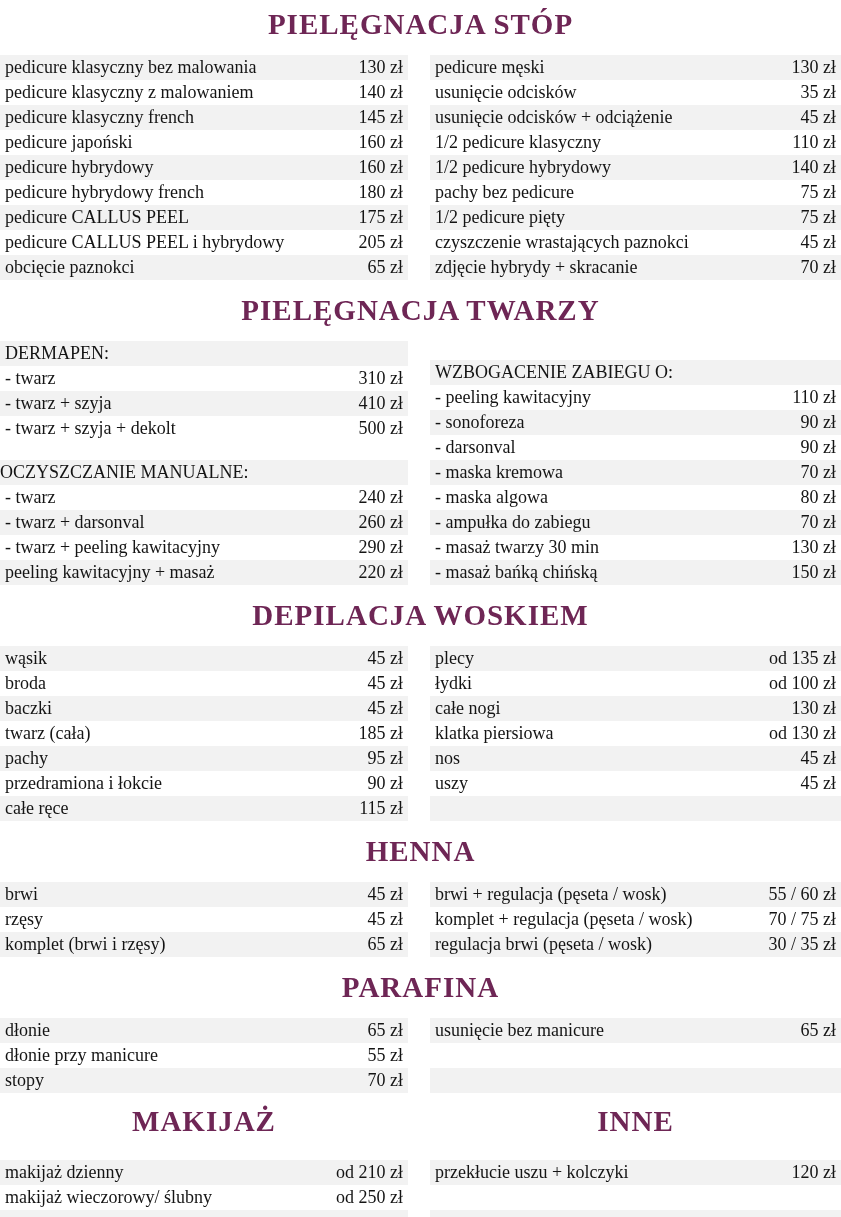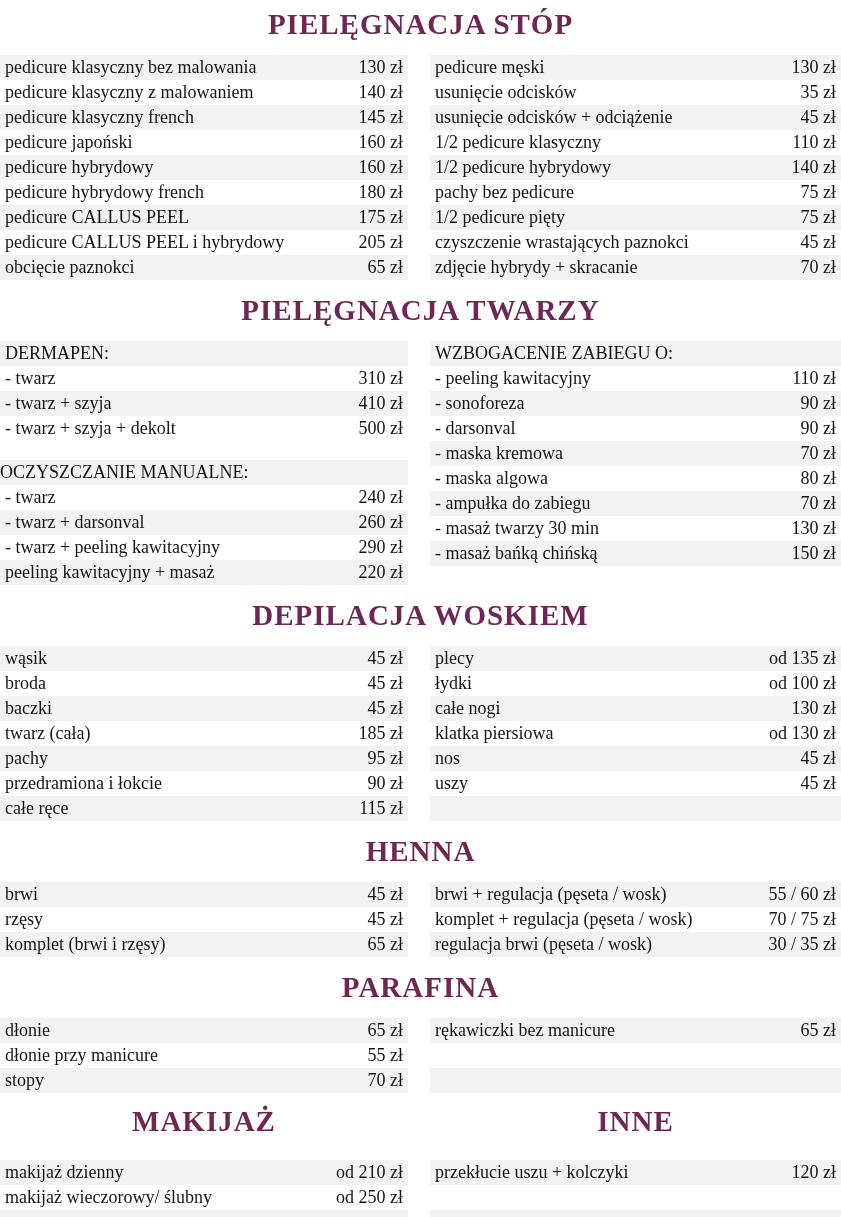--- a/index.html
+++ b/index.html
@@ -23,21 +23,21 @@
     margin:14px 0 15px;
     font-size:29px;
     line-height:32px;
     font-weight:700;
     letter-spacing:1px;
     text-align:center;
     color:var(--accent);
     font-family:"Liberation Serif","DejaVu Serif",serif;
   }
   section.price-section:first-child h2.section-title{margin-top:0;}
-  .columns{display:flex;}
+  .columns{display:flex;align-items:flex-end;}
   .column{width:408px;flex:0 0 408px;}
   .column + .column{margin-left:22px;width:411px;flex:0 0 411px;}
   .rows{display:block;}
   .row{
     box-sizing:border-box;
     height:25px;
     display:flex;
     align-items:center;
     justify-content:space-between;
     padding:0 5px;
@@ -337,21 +337,21 @@
             </div>
             <div class="row">
               <span class="label">stopy</span>
               <span class="price">70 zł</span>
             </div>
           </div>
         </div>
         <div class="column">
           <div class="rows">
             <div class="row">
-              <span class="label">rękawiczki bez manicure</span>
+              <span class="label">usunięcie bez manicure</span>
               <span class="price">65 zł</span>
             </div>
             <div class="row"></div>
             <div class="row"></div>
           </div>
         </div>
       </div>
     </section>
     <section class="price-section split">
       <div class="columns">

